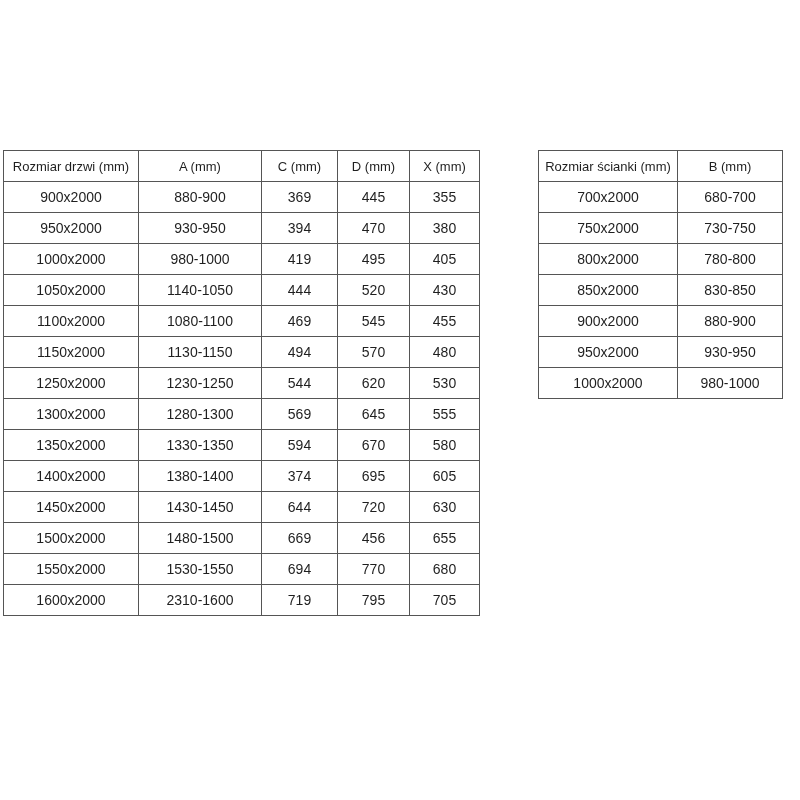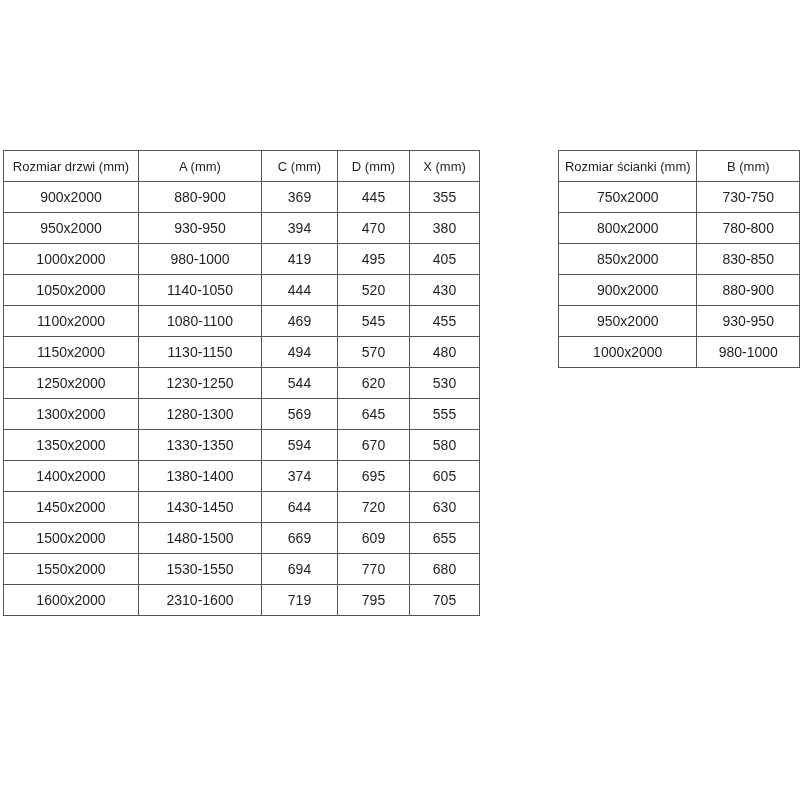--- a/index.html
+++ b/index.html
@@ -12,21 +12,21 @@
   }
   .page {
     position: relative;
     width: 800px;
     height: 800px;
     background: #ffffff;
     overflow: hidden;
   }
   .tbl-wrap { position: absolute; top: 150px; }
   .tbl-wrap.doors { left: 3px; }
-  .tbl-wrap.walls { left: 558px; border-radius: 8px; }
+  .tbl-wrap.walls { left: 538px; border-radius: 8px; }
 
   table {
     border-collapse: collapse;
     table-layout: fixed;
   }
   th, td {
     border: 1px solid var(--border-color, #555555);
     text-align: center;
     vertical-align: middle;
     height: 30px;
@@ -147,21 +147,21 @@
             <td>1450x2000</td>
             <td>1430-1450</td>
             <td>644</td>
             <td>720</td>
             <td>630</td>
           </tr>
           <tr>
             <td>1500x2000</td>
             <td>1480-1500</td>
             <td>669</td>
-            <td>609</td>
+            <td>456</td>
             <td>655</td>
           </tr>
           <tr>
             <td>1550x2000</td>
             <td>1530-1550</td>
             <td>694</td>
             <td>770</td>
             <td>680</td>
           </tr>
           <tr>
@@ -182,20 +182,24 @@
           <col class="c2">
       </colgroup>
     <thead>
           <tr>
             <th>Rozmiar ścianki (mm)</th>
             <th>B (mm)</th>
           </tr>
         </thead>
         <tbody>
           <tr>
+            <td>700x2000</td>
+            <td>680-700</td>
+          </tr>
+          <tr>
             <td>750x2000</td>
             <td>730-750</td>
           </tr>
           <tr>
             <td>800x2000</td>
             <td>780-800</td>
           </tr>
           <tr>
             <td>850x2000</td>
             <td>830-850</td>

